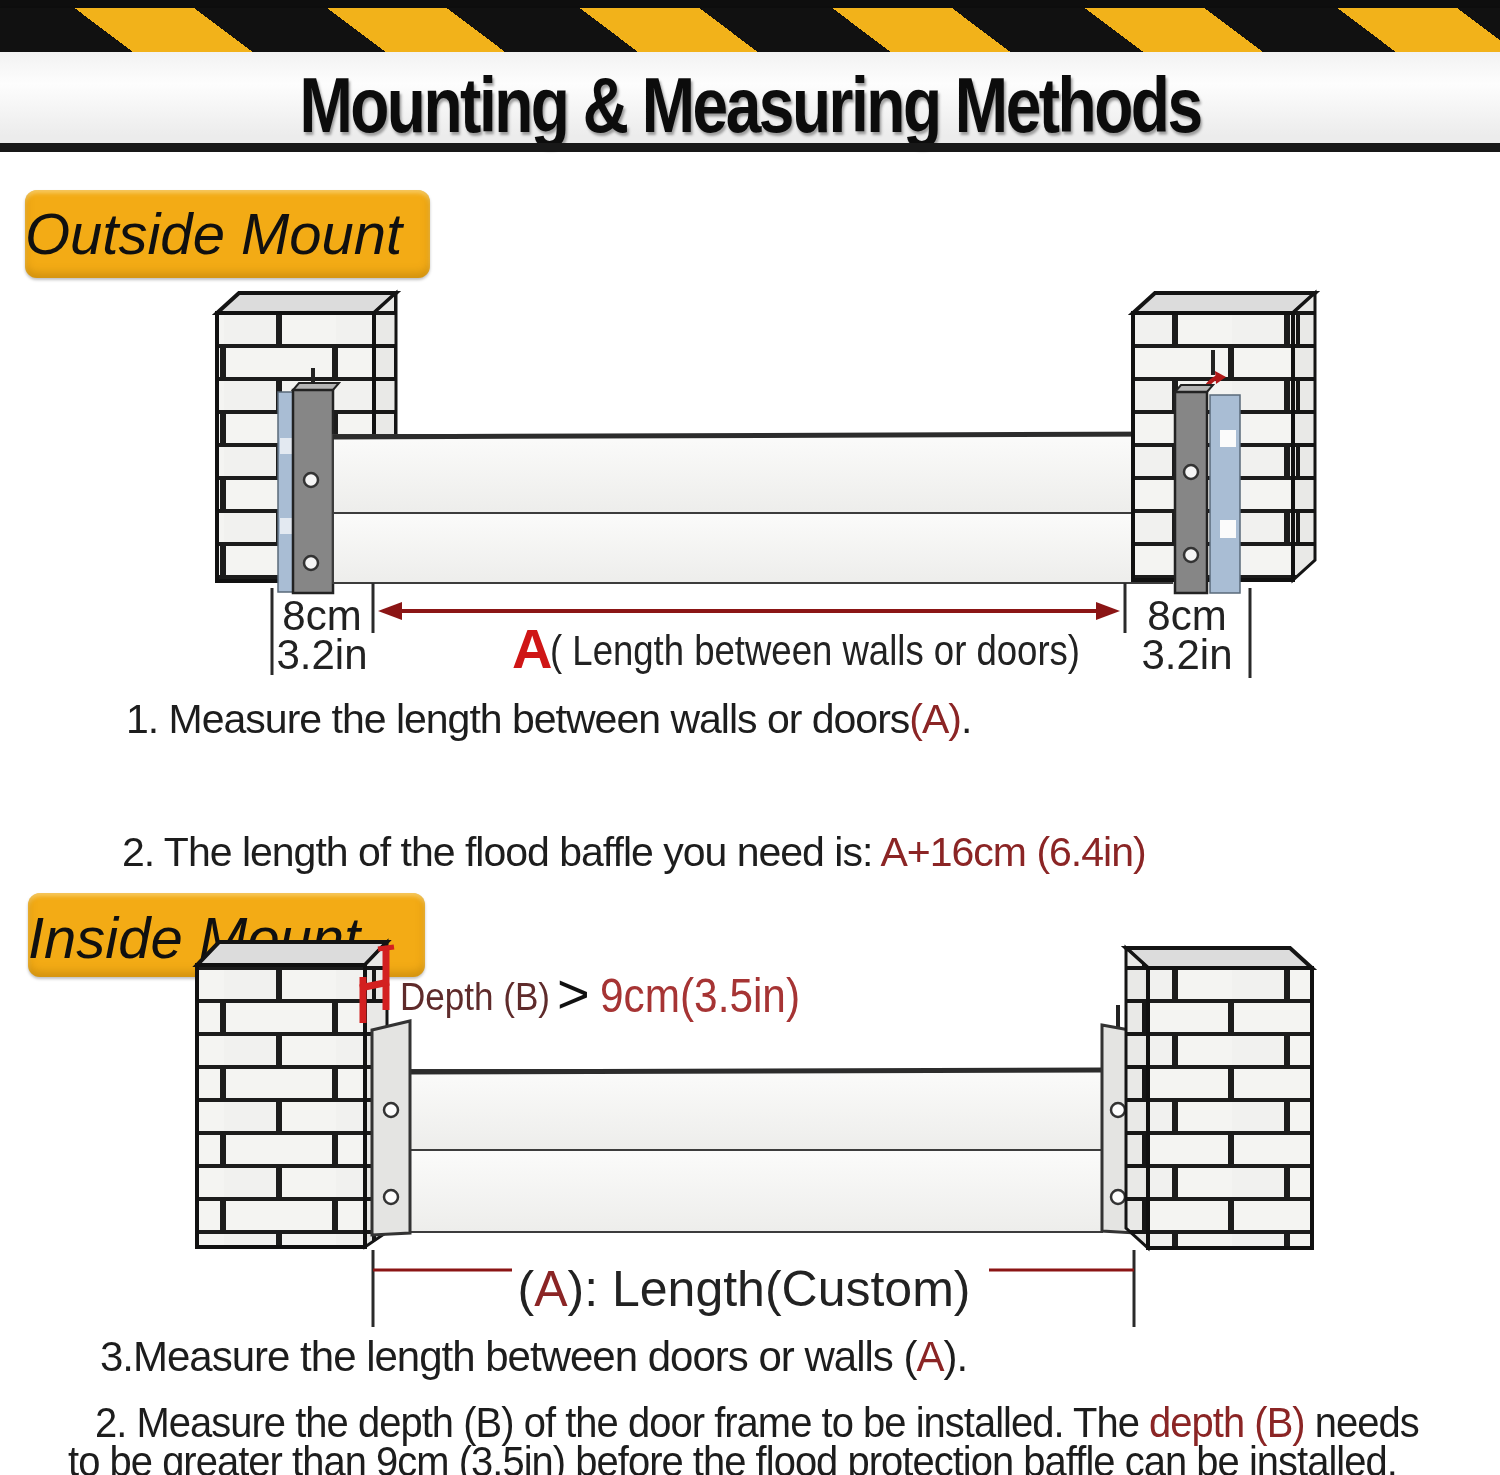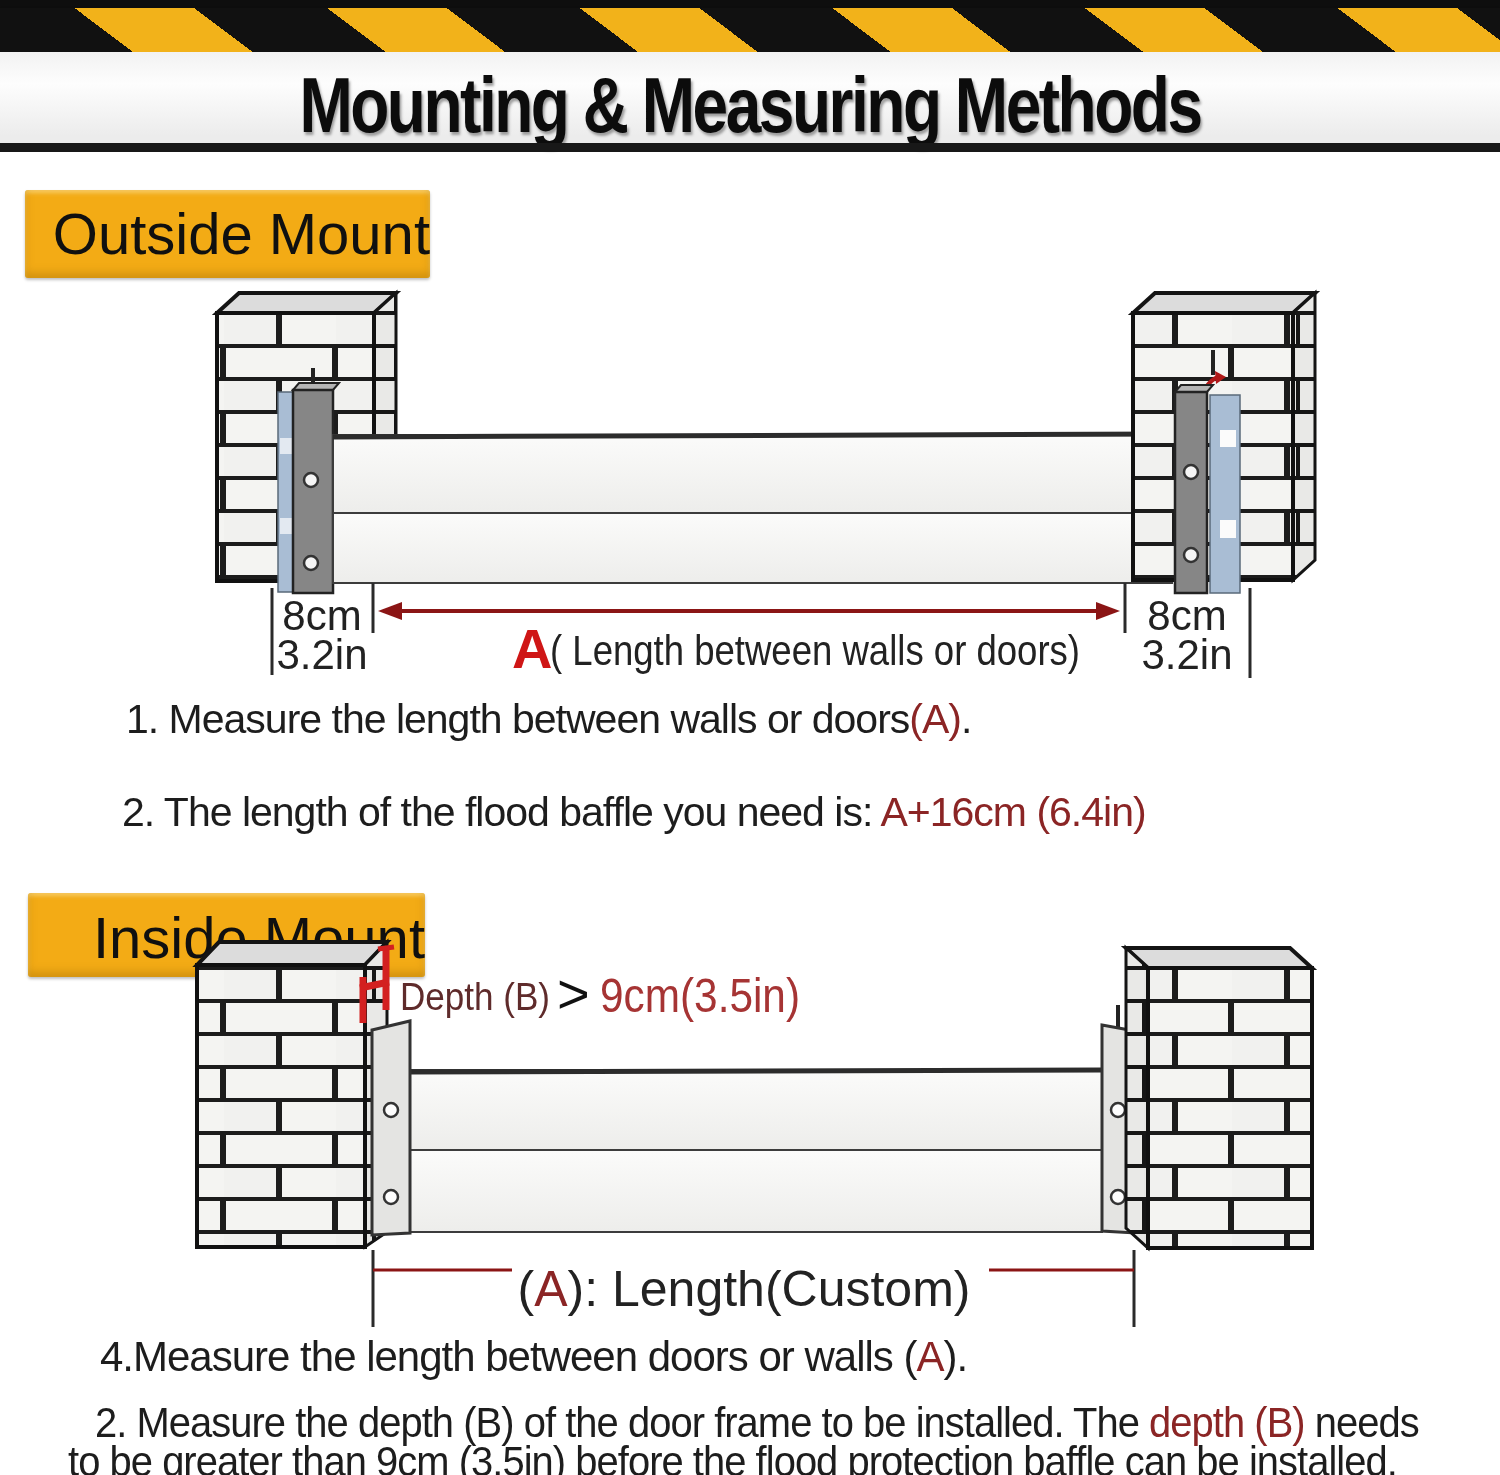--- a/index.html
+++ b/index.html
@@ -18,22 +18,22 @@
         background:repeating-linear-gradient(37deg,var(--stripe-black) 0 80px,var(--hazard-yellow) 80px 152px);
         box-shadow:0 2px 3px rgba(0,0,0,.35);}
   .title-band{left:0;top:52px;width:1500px;height:91px;
         background:linear-gradient(#f2f2f2,#fdfdfd 35%,#ececec 92%);}
   .page-title{width:1500px;text-align:center;top:60px;left:0;
         font-size:78px;font-weight:bold;letter-spacing:-3px;color:#0c0c0c;
         transform:scaleX(.82);transform-origin:50% 50%;
         text-shadow:2px 3px 3px #9b9b9b;white-space:nowrap;}
   .underbar{left:0;top:143px;width:1500px;height:9px;background:#181818;}
   
-  .badge{background:var(--badge-yellow);border-radius:3px;text-align:right;
-        box-shadow:inset 0 -5px 8px rgba(146,96,0,.35), inset 0 3px 4px rgba(255,235,170,.55), 0 2px 3px rgba(0,0,0,.25);}
+  .badge{background:var(--badge-yellow);border-radius:12px;text-align:left;
+        box-shadow:inset 0 -5px 8px rgba(146,96,0,.35), inset 0 3px 4px rgba(255,235,170,.55), 0 2px 3px rgba(0,0,0,.25);font-style:italic;}
   .badge span{font-size:58px;color:#101010;letter-spacing:0px;white-space:nowrap;}
   .badge1{left:25px;top:190px;width:405px;height:88px;line-height:88px;}
   .badge2{left:28px;top:893px;width:397px;height:84px;line-height:90px;}
   
   .instr{position:absolute;white-space:nowrap;font-size:41px;color:var(--ink);letter-spacing:-1px;}
   .instr .hl{color:var(--text-red);}
   .cond{transform:scaleX(.95);transform-origin:0 50%;}
   .instr-b{font-size:42px;}
   
   svg{position:absolute;left:0;overflow:visible;}
@@ -133,21 +133,21 @@
   </g>
   <text class="dim-text" x="322" y="350" text-anchor="middle">8cm</text>
   <text class="dim-text" x="322" y="389" text-anchor="middle">3.2in</text>
   <text class="dim-text" x="1187" y="350" text-anchor="middle">8cm</text>
   <text class="dim-text" x="1187" y="389" text-anchor="middle">3.2in</text>
   <text x="512" y="388" font-size="56" font-weight="bold" style="fill:var(--bright-red)">A</text>
   <text class="dim-text" x="550" y="385" textLength="530" lengthAdjust="spacingAndGlyphs">( Length between walls or doors)</text>
 </svg>
 
 <div class="instr" style="left:126px;top:696px"><span>1. Measure the length between walls or doors</span><span class="hl">(A)</span><span>.</span></div>
-<div class="instr" style="left:122px;top:789px"><span>2. The length of the flood baffle you need is: </span><span class="hl">A+16cm (6.4in)</span><span></span></div>
+<div class="instr" style="left:122px;top:829px"><span>2. The length of the flood baffle you need is: </span><span class="hl">A+16cm (6.4in)</span><span></span></div>
 
 <div class="abs badge badge2">
   <span>Inside Mount</span>
 </div>
 
 <svg style="top:935px" width="1500" height="400" viewBox="0 0 1500 400">
   <defs>
     <pattern id="bk2" width="112" height="66" patternUnits="userSpaceOnUse">
       <rect width="112" height="66" fill="#1c1c1c"></rect>
       <rect x="2" y="2" width="106" height="29" fill="#f4f4f2"></rect>
@@ -209,15 +209,15 @@
 
   <g>
     <line class="dim-tick" x1="373" y1="315" x2="373" y2="392"></line>
     <line class="dim-tick" x1="1134" y1="315" x2="1134" y2="392"></line>
     <line class="dim-red-thin" x1="373" y1="335" x2="512" y2="335"></line>
     <line class="dim-red-thin" x1="989" y1="335" x2="1134" y2="335"></line>
   </g>
   <text x="744" y="371" font-size="50" text-anchor="middle" fill="#222"><tspan>(</tspan><tspan style="fill:var(--text-red)">A</tspan><tspan>): Length(Custom)</tspan></text>
 </svg>
 
-<div class="instr instr-b" style="left:100px;top:1333px"><span>4.Measure the length between doors or walls (</span><span class="hl">A</span><span>).</span></div>
+<div class="instr instr-b" style="left:100px;top:1333px"><span>3.Measure the length between doors or walls (</span><span class="hl">A</span><span>).</span></div>
 <div class="instr instr-b cond" style="left:95px;top:1399px"><span>2. Measure the depth (B) of the door frame to be installed. The </span><span class="hl">depth (B)</span><span> needs</span></div>
 <div class="instr instr-b cond" style="left:68px;top:1438px"><span>to be greater than 9cm (3.5in) before the flood protection baffle can be installed.</span></div>
 
 </body></html>

